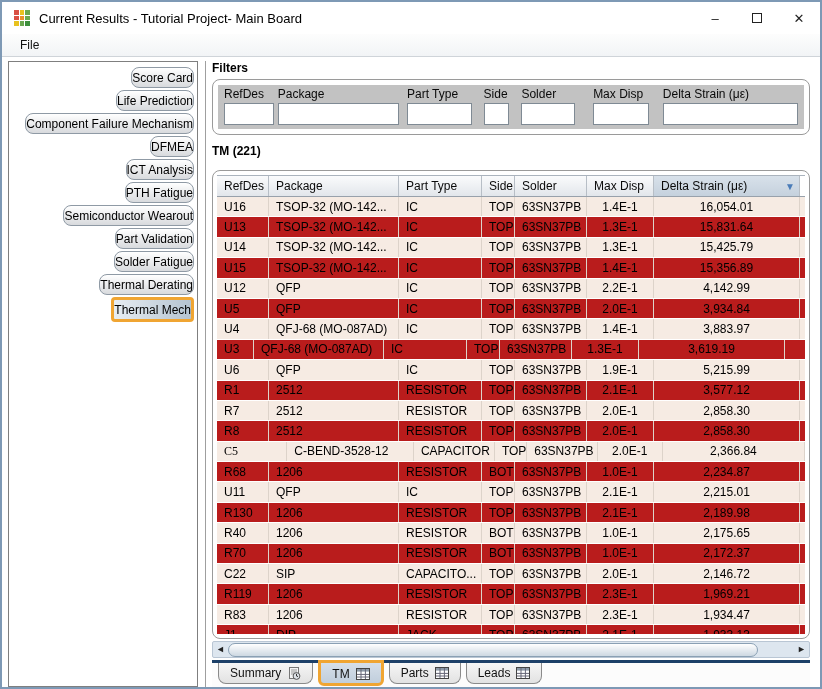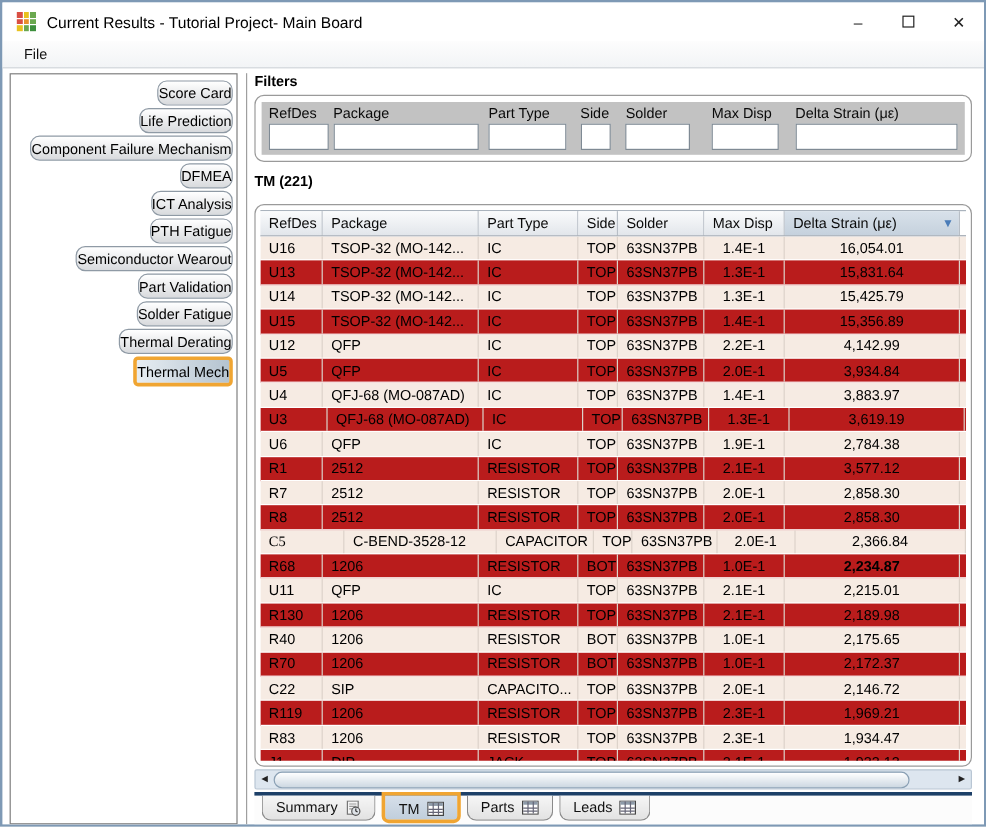--- a/index.html
+++ b/index.html
@@ -236,36 +236,36 @@
             <div class="t-row alt-a">
               <div class="t-cell l" style="width: 52px;">U4</div>
               <div class="t-cell l" style="width: 130px;">QFJ-68 (MO-087AD)</div>
               <div class="t-cell l" style="width: 83px;">IC</div>
               <div class="t-cell l" style="width: 33px;">TOP</div>
               <div class="t-cell l" style="width: 72px;">63SN37PB</div>
               <div class="t-cell c" style="width: 67px;">1.4E-1</div>
               <div class="t-cell c" style="width: 146px;">3,883.97</div>
             </div>
             <div class="t-row alt-b">
-              <div class="t-cell l" style="width: 56px;">U3</div>
+              <div class="t-cell l" style="width: 37px;">U3</div>
               <div class="t-cell l" style="width: 130px;">QFJ-68 (MO-087AD)</div>
               <div class="t-cell l" style="width: 83px;">IC</div>
               <div class="t-cell l" style="width: 33px;">TOP</div>
               <div class="t-cell l" style="width: 72px;">63SN37PB</div>
               <div class="t-cell c" style="width: 67px;">1.3E-1</div>
               <div class="t-cell c" style="width: 146px;">3,619.19</div>
             </div>
             <div class="t-row alt-a">
               <div class="t-cell l" style="width: 52px;">U6</div>
               <div class="t-cell l" style="width: 130px;">QFP</div>
               <div class="t-cell l" style="width: 83px;">IC</div>
               <div class="t-cell l" style="width: 33px;">TOP</div>
               <div class="t-cell l" style="width: 72px;">63SN37PB</div>
               <div class="t-cell c" style="width: 67px;">1.9E-1</div>
-              <div class="t-cell c" style="width: 146px;">2,784.38</div>
+              <div class="t-cell c" style="width: 146px;">5,215.99</div>
             </div>
             <div class="t-row alt-b">
               <div class="t-cell l" style="width: 52px;">R1</div>
               <div class="t-cell l" style="width: 130px;">2512</div>
               <div class="t-cell l" style="width: 83px;">RESISTOR</div>
               <div class="t-cell l" style="width: 33px;">TOP</div>
               <div class="t-cell l" style="width: 72px;">63SN37PB</div>
               <div class="t-cell c" style="width: 67px;">2.1E-1</div>
               <div class="t-cell c" style="width: 146px;">3,577.12</div>
             </div>
@@ -296,21 +296,21 @@
               <div class="t-cell c" style="width: 67px;">2.0E-1</div>
               <div class="t-cell c" style="width: 146px;">2,366.84</div>
             </div>
             <div class="t-row alt-b">
               <div class="t-cell l" style="width: 52px;">R68</div>
               <div class="t-cell l" style="width: 130px;">1206</div>
               <div class="t-cell l" style="width: 83px;">RESISTOR</div>
               <div class="t-cell l" style="width: 33px;">BOT</div>
               <div class="t-cell l" style="width: 72px;">63SN37PB</div>
               <div class="t-cell c" style="width: 67px;">1.0E-1</div>
-              <div class="t-cell c" style="width: 146px; font-weight: bold;">2,234.87</div>
+              <div class="t-cell c" style="width: 146px;">2,234.87</div>
             </div>
             <div class="t-row alt-a">
               <div class="t-cell l" style="width: 52px;">U11</div>
               <div class="t-cell l" style="width: 130px;">QFP</div>
               <div class="t-cell l" style="width: 83px;">IC</div>
               <div class="t-cell l" style="width: 33px;">TOP</div>
               <div class="t-cell l" style="width: 72px;">63SN37PB</div>
               <div class="t-cell c" style="width: 67px;">2.1E-1</div>
               <div class="t-cell c" style="width: 146px;">2,215.01</div>
             </div>

